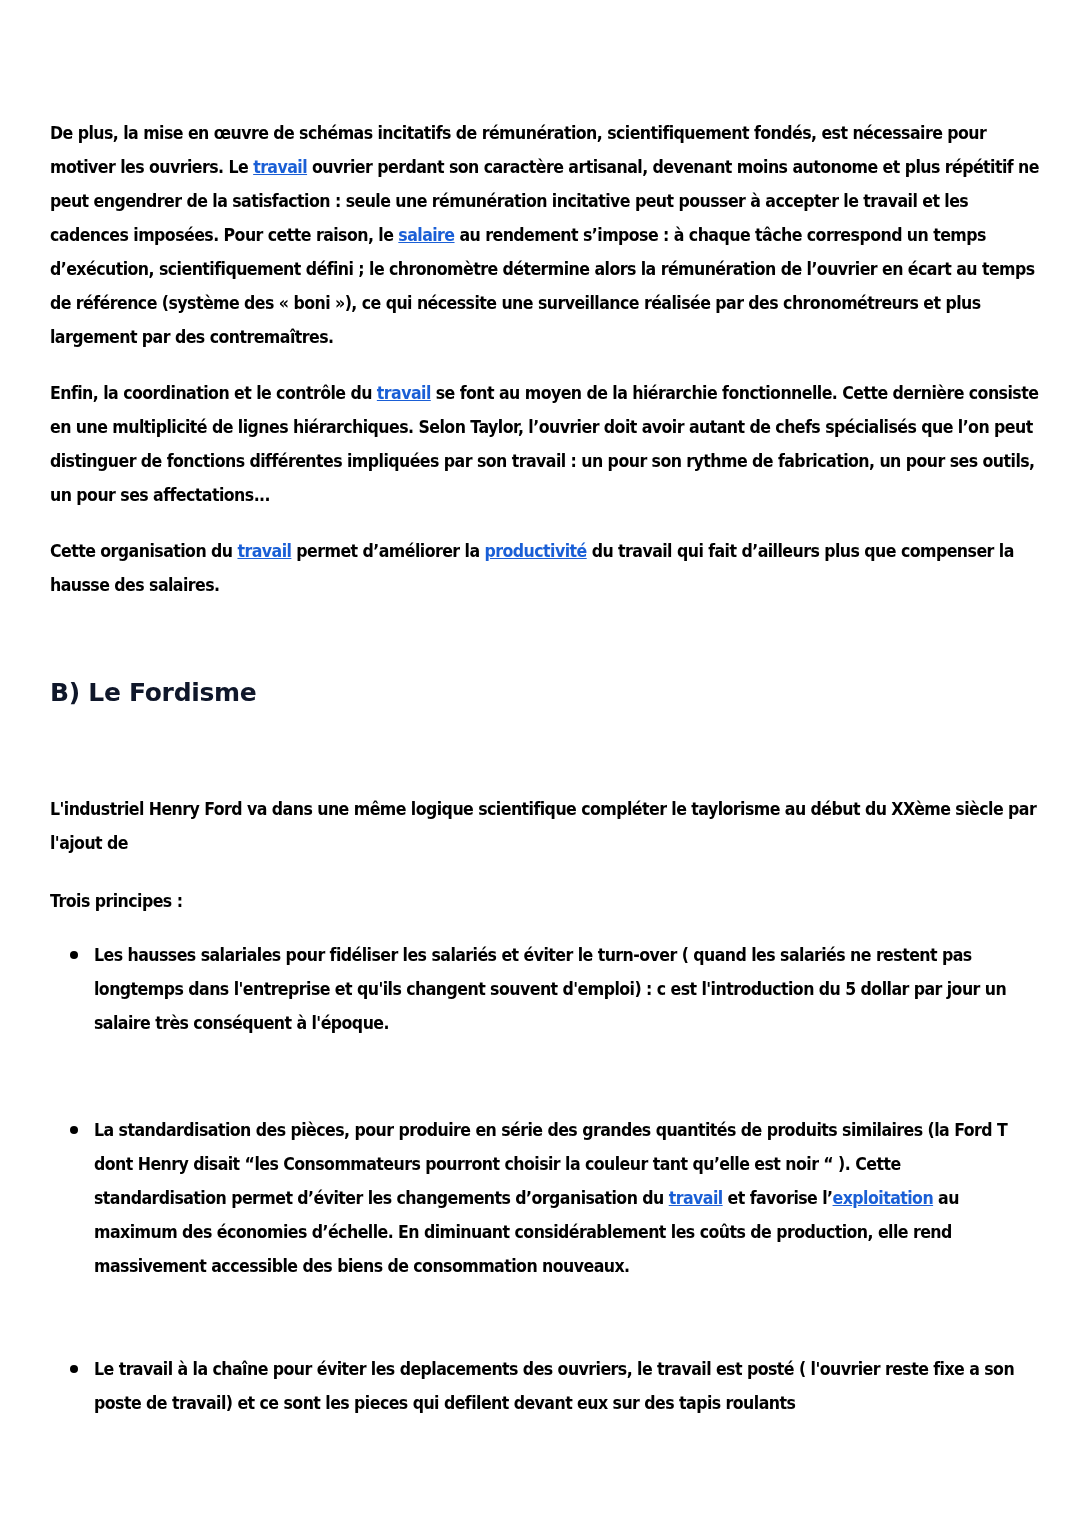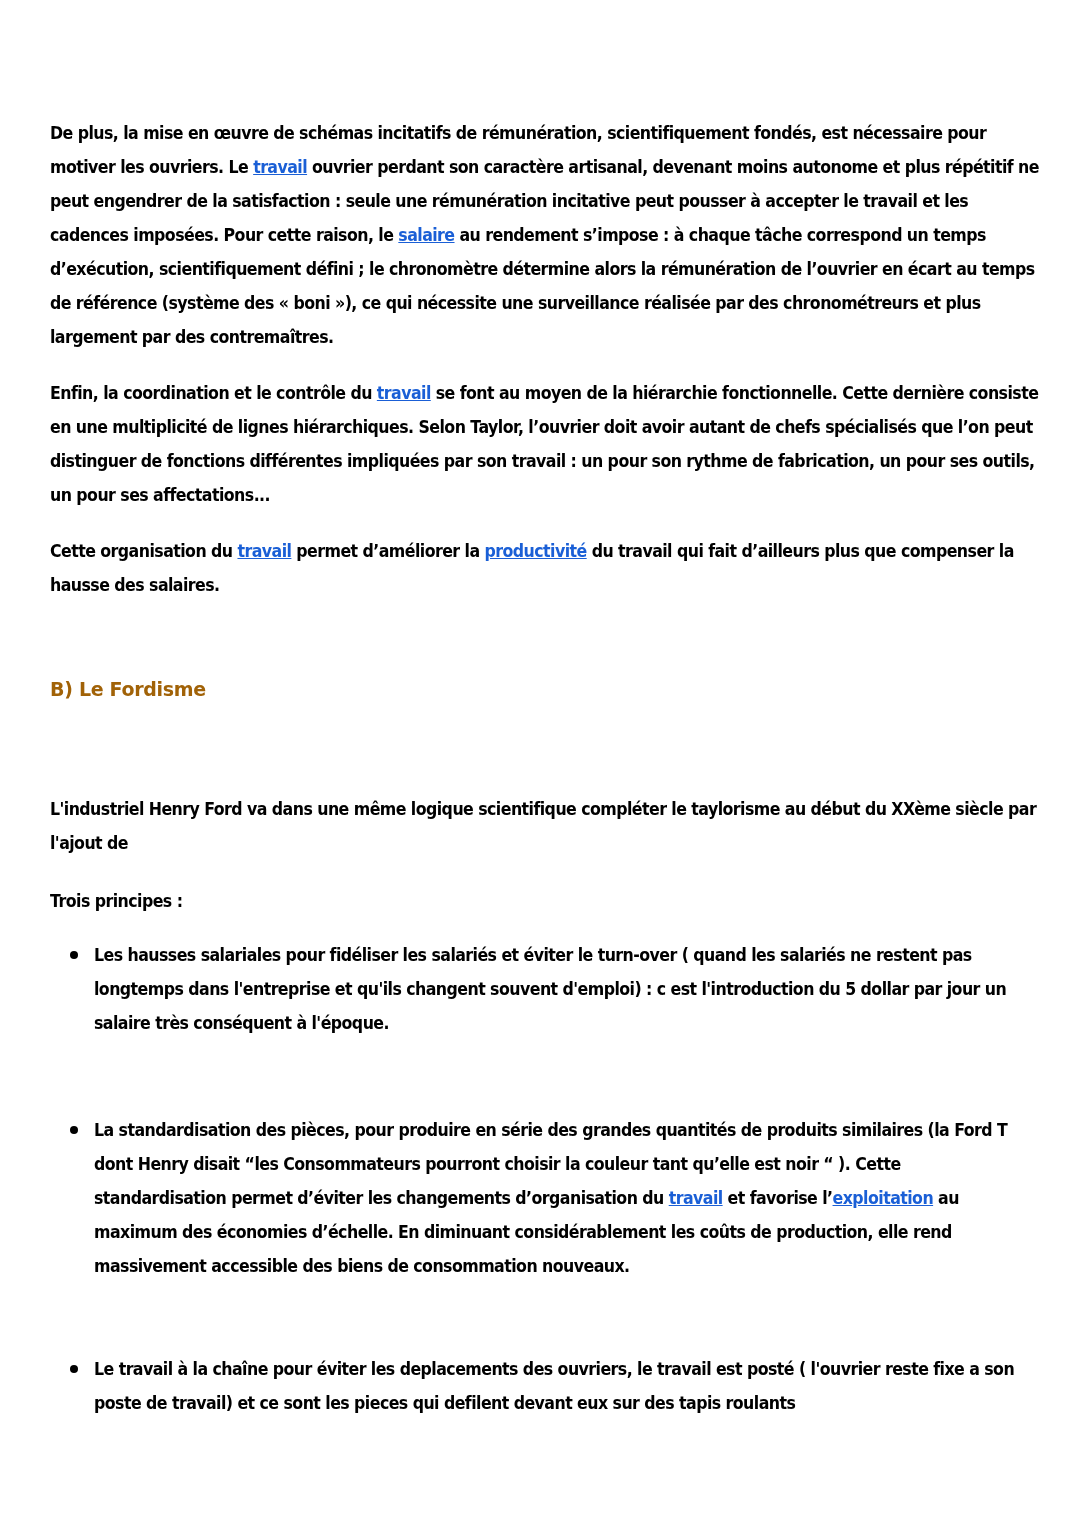--- a/index.html
+++ b/index.html
@@ -12,22 +12,22 @@
   .para {
     font-size: 17px; line-height: 34px; font-weight: bold;
     letter-spacing: -0.6px; margin: 0; transform: scaleX(0.93); transform-origin: left top;
     width: 1070px;
   }
   a.link { color: #1a5fd6; text-decoration: underline; }
   .p1 { position: absolute; top: 0; }
   .p2 { position: absolute; top: 260px; }
   .p3 { position: absolute; top: 418px; }
   .heading {
-    position: absolute; top: 562px; font-size: 19px; font-weight: bold;
-    color: #a16207; margin: 0; letter-spacing: -0.3px;
+    position: absolute; top: 562px; font-size: 25px; font-weight: bold;
+    color: #0f172a; margin: 0; letter-spacing: -0.3px;
   }
   .p4 { position: absolute; top: 676px; }
   .p5 { position: absolute; top: 768px; }
   ul.principles { list-style: none; margin: 0; padding: 0; position: absolute; left: 0; width: 990px; }
   ul.principles li { position: absolute; left: 0; width: 990px; }
   .bullet {
     position: absolute; left: 20px; top: 13px; width: 8px; height: 8px; border-radius: 50%; background: #000;
   }
   .li-text { position: absolute; left: 44px; }
   .li1 { top: 822px; }

